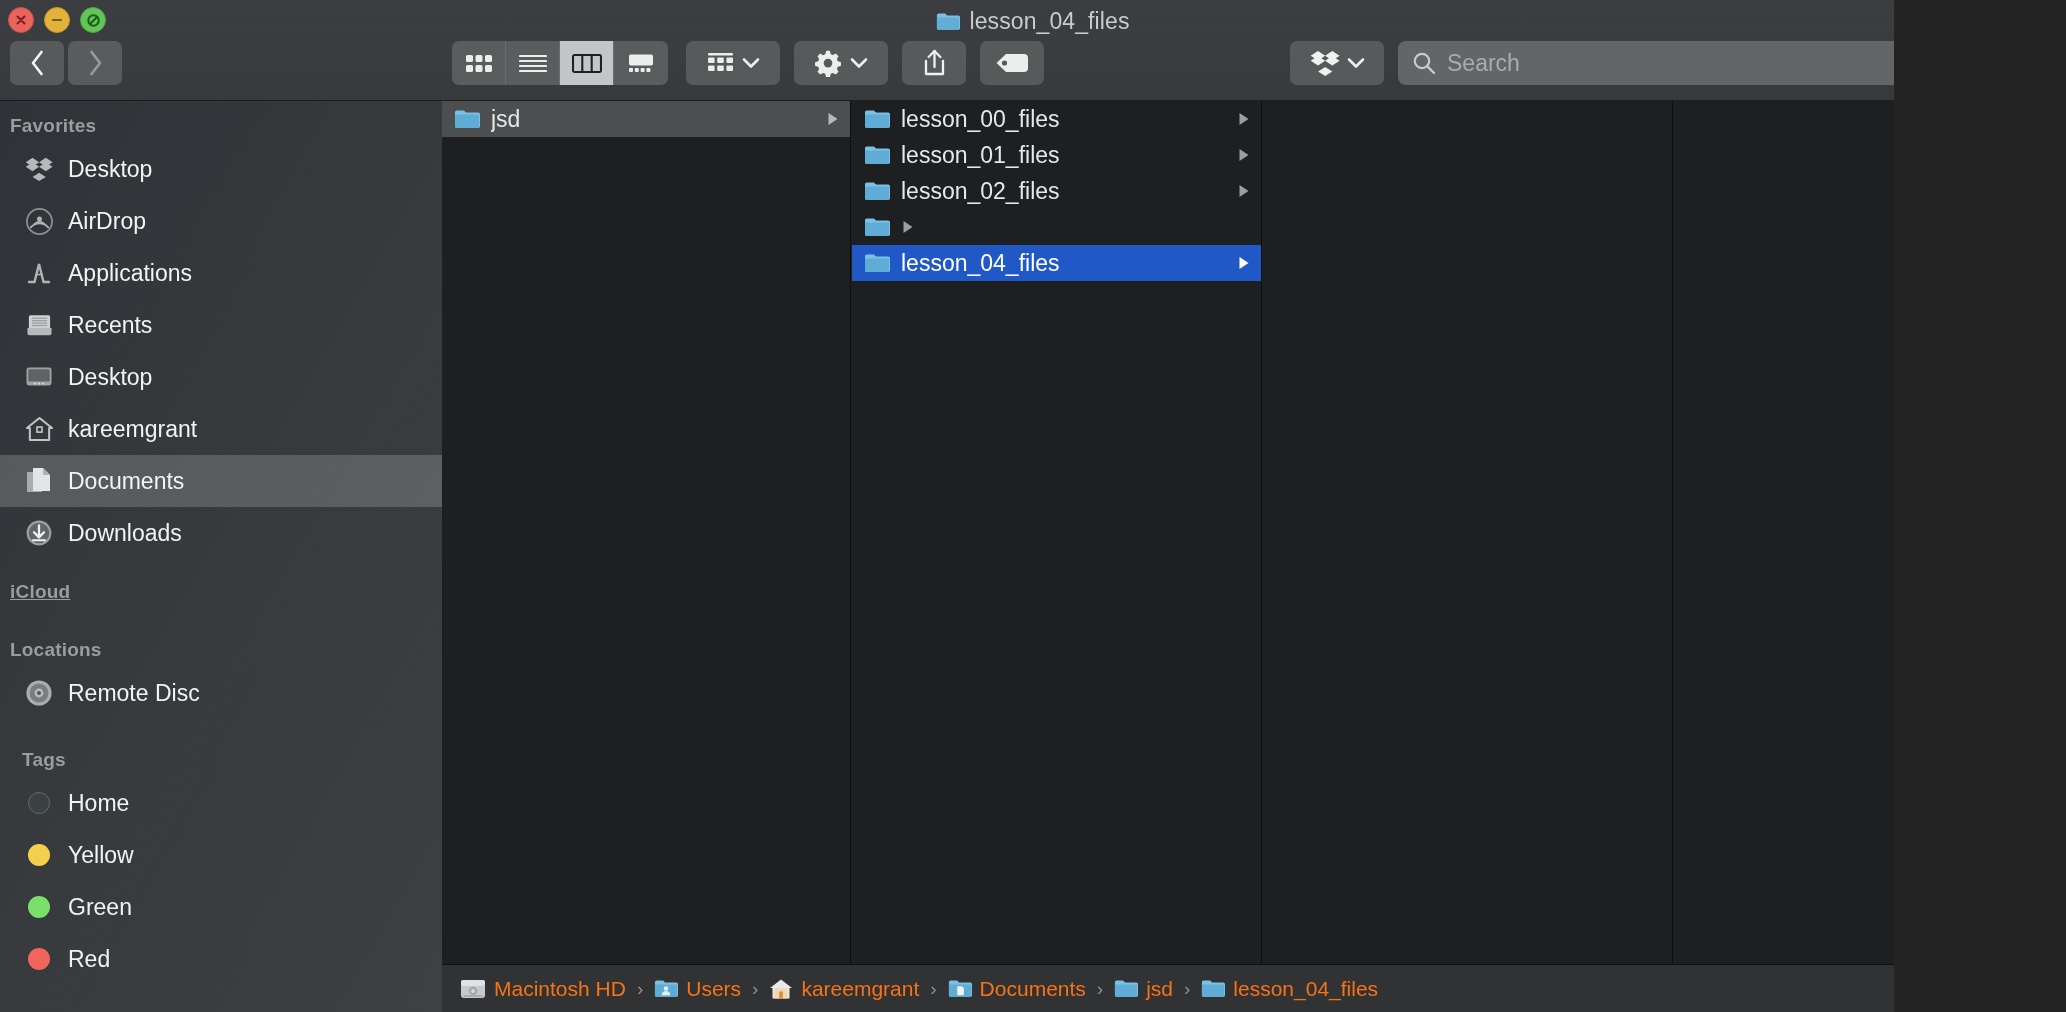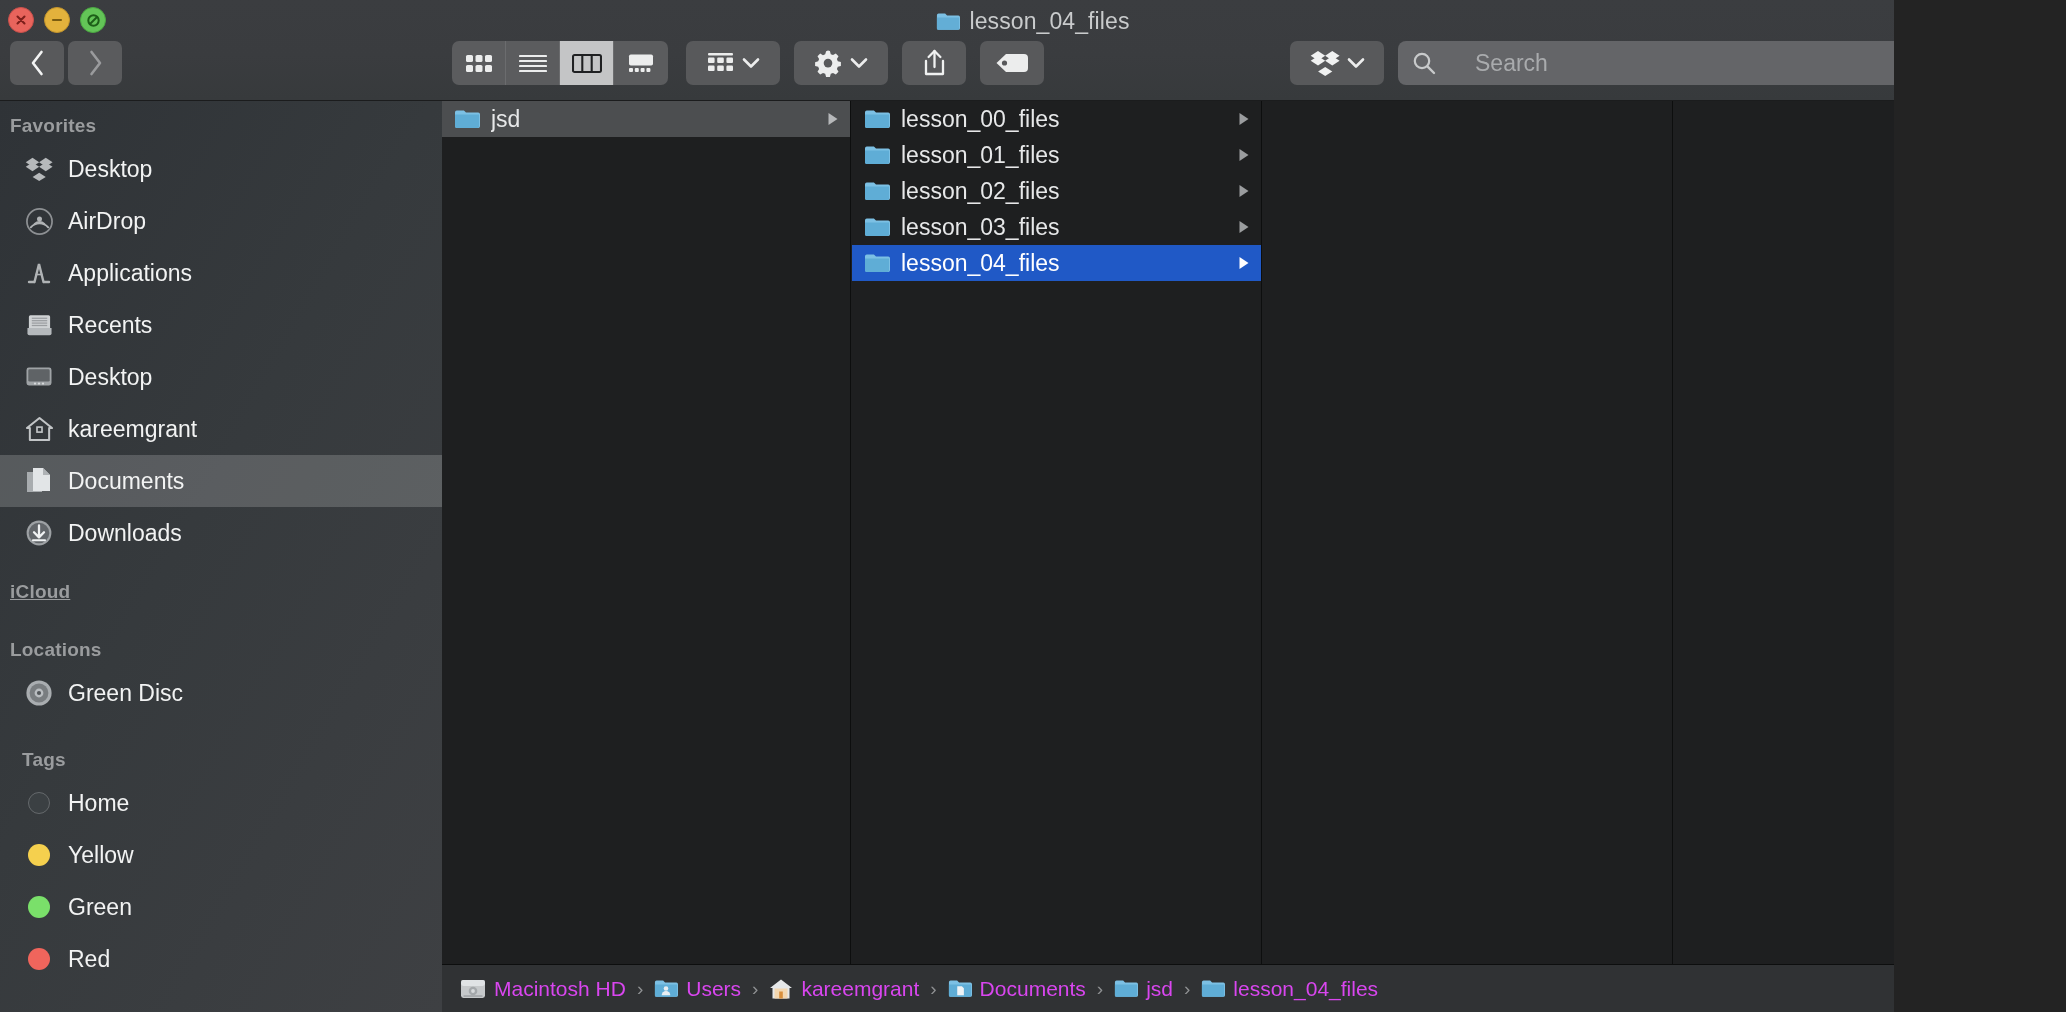--- a/index.html
+++ b/index.html
@@ -64,21 +64,21 @@
     border-radius:7px; background:#58595b;
     display:flex; align-items:center; justify-content:center; gap:7px;
   }
   #searchfield {
     position:absolute; left:1398px; top:41px; right:12px; height:44px;
     border-radius:8px; background:#646568;
     display:flex; align-items:center; padding-left:14px; gap:11px;
   }
   #search-input {
     background:transparent; border:none; outline:none; flex:1;
-    font-family:"Liberation Sans", sans-serif; font-size:23px; color:#e8e9ea;margin-left:28px;
+    font-family:"Liberation Sans", sans-serif; font-size:23px; color:#e8e9ea;
   }
   #search-input::placeholder { color:#a9abad; }
 
   
   #sidebar {
     position:absolute; left:0; top:101px; width:442px; height:911px;
     background:linear-gradient(120deg,#2f3337 0%,#363a3d 45%,#3e4043 100%);
     overflow:hidden;
   }
   .sb-head {
@@ -112,21 +112,21 @@
   .fr .fname { flex:1; white-space:nowrap; overflow:hidden; text-overflow:ellipsis; }
   .fr .chev { flex-shrink:0; }
   .folder-ico { width:26px; height:20px; flex-shrink:0; }
 
   
   #pathbar {
     position:absolute; left:442px; bottom:0; right:0; height:48px;
     background:#303234; border-top:1px solid #0d0e0e;
     display:flex; align-items:center; padding-left:18px; gap:2px;
   }
-  .crumb { display:flex; align-items:center; gap:8px; font-size:21px; color:#d946ef; }
+  .crumb { display:flex; align-items:center; gap:8px; font-size:21px; color:#f97316; }
   .crumb-sep { font-size:19px; color:#8e9092; padding:0 9px; }
 </style>
 </head>
 <body>
 
 <div id="window">
 
   <div id="toolbar">
 
     <div class="traffic" id="tl-close">
@@ -390,21 +390,21 @@
 
     <div class="sb-row">
       <span class="sb-ico">
         <svg width="28" height="28" viewBox="0 0 28 28">
           <circle cx="14" cy="14" r="12.6" fill="#a9adb0"></circle>
           <circle cx="14" cy="14" r="9.4" fill="#797d80"></circle>
           <circle cx="14" cy="14" r="4.4" fill="#b9bdc0"></circle>
           <circle cx="14" cy="14" r="2.1" fill="#53575a"></circle>
         </svg>
       </span>
-      <span>Green Disc</span>
+      <span>Remote Disc</span>
     </div>
 
 
     <div class="sb-head" style="padding-top:30px;margin-left:12px;">Tags</div>
 
     <div class="sb-row">
       <span class="sb-ico">
         <span class="tagdot" style="background:#3b4043; border:1.6px solid #65696c;"></span>
       </span>
       <span>Home</span>
@@ -473,21 +473,20 @@
         <span class="fname">lesson_02_files</span>
         <svg class="chev" width="14" height="16" viewBox="0 0 14 16">
           <path d="M2.5 2 L11.5 8 L2.5 14z" fill="#9b9d9f"></path>
         </svg>
       </div>
       <div class="fr">
         <svg class="folder-ico" viewBox="0 0 26 20">
           <path d="M1 3.2a1.8 1.8 0 0 1 1.8-1.8h7.1l2.1 2.1h12.2a1.8 1.8 0 0 1 1.8 1.8v11.9a1.8 1.8 0 0 1-1.8 1.8H2.8A1.8 1.8 0 0 1 1 17.2z" fill="#7cc0e4"></path>
           <path d="M1 5.6h24v11.6a1.8 1.8 0 0 1-1.8 1.8H2.8A1.8 1.8 0 0 1 1 17.2z" fill="#5fadd6"></path>
         </svg>
-        <span class="fname">lesson_03_files</span>
         <svg class="chev" width="14" height="16" viewBox="0 0 14 16">
           <path d="M2.5 2 L11.5 8 L2.5 14z" fill="#9b9d9f"></path>
         </svg>
       </div>
       <div class="fr sel-active">
         <svg class="folder-ico" viewBox="0 0 26 20">
           <path d="M1 3.2a1.8 1.8 0 0 1 1.8-1.8h7.1l2.1 2.1h12.2a1.8 1.8 0 0 1 1.8 1.8v11.9a1.8 1.8 0 0 1-1.8 1.8H2.8A1.8 1.8 0 0 1 1 17.2z" fill="#7cc0e4"></path>
           <path d="M1 5.6h24v11.6a1.8 1.8 0 0 1-1.8 1.8H2.8A1.8 1.8 0 0 1 1 17.2z" fill="#5fadd6"></path>
         </svg>
         <span class="fname">lesson_04_files</span>

